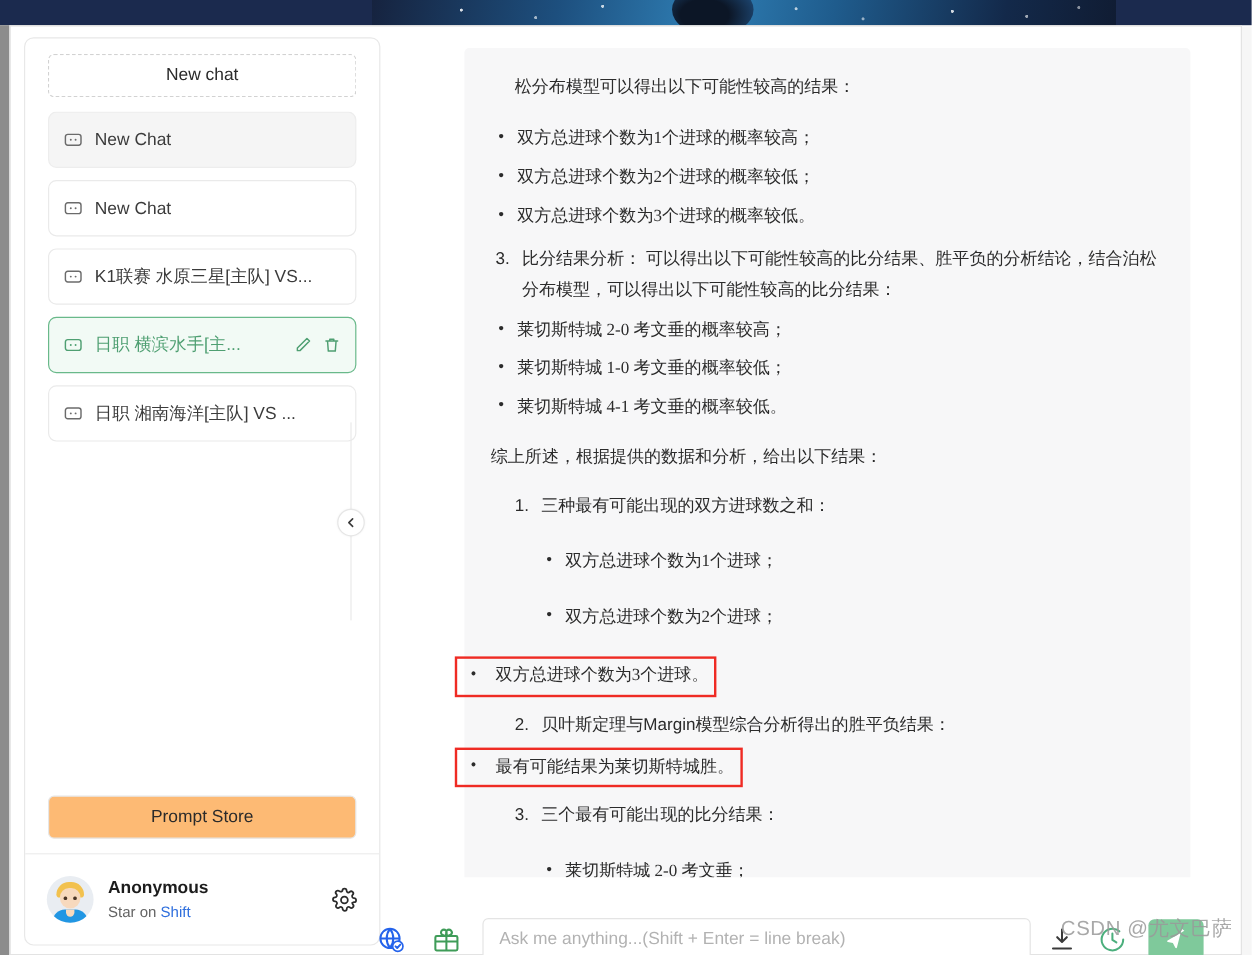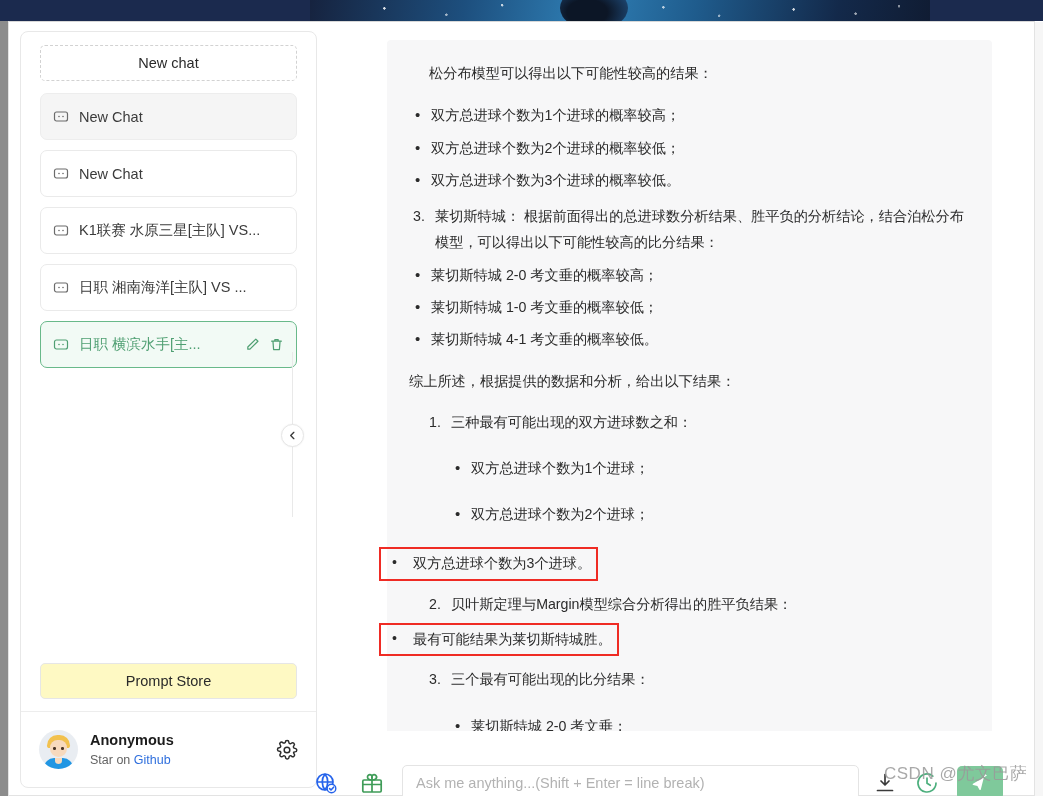--- a/index.html
+++ b/index.html
@@ -101,21 +101,21 @@
   .chat-item .row-actions { display: flex; gap: 9px; align-items: center; }
   .chat-item .row-actions svg { width: 15px; height: 15px; cursor: pointer; }
 
   .prompt-store-btn {
     margin: 0 19px 12px 19px;
     height: 36px;
     border: 1px solid #e6e6e6;
     border-radius: 5px;
     display: flex; align-items: center; justify-content: center;
     font-size: 14.5px; color: #2a2a2a;
-    cursor: pointer; background: #fef9c3;
+    cursor: pointer; background: #fdba74;
   }
   .user-box {
     border-top: 1px solid #ededed;
     height: 76px;
     display: flex; align-items: center;
     padding: 0 18px;
   }
   .avatar {
     width: 39px; height: 39px; border-radius: 50%;
     background: #e9edf2;
@@ -165,21 +165,21 @@
     color: #2b2b2b;
     line-height: 1.85;
     min-height: 670px;
   }
   #message-bubble p { margin: 0 0 6px 0; }
   #message-bubble p.lead { padding-left: 20px; margin-bottom: 16px; }
   #message-bubble p.plain { margin: 16px 0 14px 0; }
 
   ul.bul { list-style: none; margin: 0 0 6px 0; padding: 0; }
   ul.bul > li {
-    position: relative; padding-left: 22px; margin: 6px 0;
+    position: relative; padding-left: 22px; margin: 6px 0; font-family: Liberation Serif, serif;
   }
   ul.bul > li::before {
     content: "•"; position: absolute; left: 6px; top: -1px;
     font-size: 15px; color: #2b2b2b;
   }
   ul.bul.indent1 > li { padding-left: 62px; margin-top: 20px; }
   ul.bul.indent1 > li::before { left: 46px; }
   ul.bul.indent2 > li { padding-left: 68px; }
   ul.bul.indent2 > li::before { left: 52px; }
 
@@ -288,69 +288,69 @@
         <span class="msg-icon">
           <svg viewBox="0 0 16 16" width="16" height="16" fill="none" stroke="#6b6b6b" stroke-width="1.2">
             <rect x="1.5" y="3" width="13" height="9" rx="2"></rect>
             <circle cx="6" cy="7.5" r=".8" fill="#6b6b6b" stroke="none"></circle>
             <circle cx="10" cy="7.5" r=".8" fill="#6b6b6b" stroke="none"></circle>
           </svg>
         </span>
         <span class="chat-label">K1联赛 水原三星[主队] VS...</span>
       </div>
 
+      <div class="chat-item selected">
+        <span class="msg-icon">
+          <svg viewBox="0 0 16 16" width="16" height="16" fill="none" stroke="#4f9f72" stroke-width="1.2">
+            <rect x="1.5" y="3" width="13" height="9" rx="2"></rect>
+            <circle cx="6" cy="7.5" r=".8" fill="#4f9f72" stroke="none"></circle>
+            <circle cx="10" cy="7.5" r=".8" fill="#4f9f72" stroke="none"></circle>
+          </svg>
+        </span>
+        <span class="chat-label">日职 横滨水手[主...</span>
+        <span class="row-actions">
+          <svg viewBox="0 0 16 16" fill="none" stroke="#4f9f72" stroke-width="1.3" stroke-linecap="round" stroke-linejoin="round">
+            <path d="M11.5 2.2 13.8 4.5 5.3 13H3v-2.3z"></path>
+          </svg>
+          <svg viewBox="0 0 16 16" fill="none" stroke="#4f9f72" stroke-width="1.3" stroke-linecap="round" stroke-linejoin="round">
+            <path d="M2.8 4.4h10.4M6.2 4.4V2.8h3.6v1.6M4.2 4.4l.7 9h6.2l.7-9"></path>
+          </svg>
+        </span>
+      </div>
+
       <div class="chat-item">
         <span class="msg-icon">
           <svg viewBox="0 0 16 16" width="16" height="16" fill="none" stroke="#6b6b6b" stroke-width="1.2">
             <rect x="1.5" y="3" width="13" height="9" rx="2"></rect>
             <circle cx="6" cy="7.5" r=".8" fill="#6b6b6b" stroke="none"></circle>
             <circle cx="10" cy="7.5" r=".8" fill="#6b6b6b" stroke="none"></circle>
           </svg>
         </span>
         <span class="chat-label">日职 湘南海洋[主队] VS ...</span>
-      </div>
-
-      <div class="chat-item selected">
-        <span class="msg-icon">
-          <svg viewBox="0 0 16 16" width="16" height="16" fill="none" stroke="#4f9f72" stroke-width="1.2">
-            <rect x="1.5" y="3" width="13" height="9" rx="2"></rect>
-            <circle cx="6" cy="7.5" r=".8" fill="#4f9f72" stroke="none"></circle>
-            <circle cx="10" cy="7.5" r=".8" fill="#4f9f72" stroke="none"></circle>
-          </svg>
-        </span>
-        <span class="chat-label">日职 横滨水手[主...</span>
-        <span class="row-actions">
-          <svg viewBox="0 0 16 16" fill="none" stroke="#4f9f72" stroke-width="1.3" stroke-linecap="round" stroke-linejoin="round">
-            <path d="M11.5 2.2 13.8 4.5 5.3 13H3v-2.3z"></path>
-          </svg>
-          <svg viewBox="0 0 16 16" fill="none" stroke="#4f9f72" stroke-width="1.3" stroke-linecap="round" stroke-linejoin="round">
-            <path d="M2.8 4.4h10.4M6.2 4.4V2.8h3.6v1.6M4.2 4.4l.7 9h6.2l.7-9"></path>
-          </svg>
-        </span>
       </div>
 
     </div>
 
     <div class="prompt-store-btn">
       <span>Prompt Store</span>
     </div>
 
     <div class="user-box">
       <div class="avatar">
         <div class="hair"></div>
           <div class="face"></div>
         <div class="eyeL"></div>
           <div class="eyeR"></div>
         <div class="body"></div>
           <div class="collar"></div>
       </div>
       <div class="user-meta">
         <div class="user-name">Anonymous</div>
         <div class="user-sub">
-          <span>Star on </span><a href="#">Github</a>
+          <span>Star on </span><a href="#">Shift</a>
         </div>
       </div>
       <svg class="gear-btn" viewBox="0 0 24 24" fill="none" stroke="#2b2b2b" stroke-width="1.6">
         <circle cx="12" cy="12" r="3.1"></circle>
         <path d="M19.3 14.2a1.6 1.6 0 0 0 .32 1.76l.06.06a1.9 1.9 0 1 1-2.7 2.7l-.06-.06a1.6 1.6 0 0 0-1.76-.32 1.6 1.6 0 0 0-.97 1.46v.17a1.9 1.9 0 1 1-3.8 0v-.09a1.6 1.6 0 0 0-1.05-1.46 1.6 1.6 0 0 0-1.76.32l-.06.06a1.9 1.9 0 1 1-2.7-2.7l.06-.06a1.6 1.6 0 0 0 .32-1.76 1.6 1.6 0 0 0-1.46-.97H3.5a1.9 1.9 0 1 1 0-3.8h.09a1.6 1.6 0 0 0 1.46-1.05 1.6 1.6 0 0 0-.32-1.76l-.06-.06a1.9 1.9 0 1 1 2.7-2.7l.06.06a1.6 1.6 0 0 0 1.76.32h.08A1.6 1.6 0 0 0 10.2 3.6V3.5a1.9 1.9 0 1 1 3.8 0v.09a1.6 1.6 0 0 0 .97 1.46 1.6 1.6 0 0 0 1.76-.32l.06-.06a1.9 1.9 0 1 1 2.7 2.7l-.06.06a1.6 1.6 0 0 0-.32 1.76v.08a1.6 1.6 0 0 0 1.46.97h.17a1.9 1.9 0 1 1 0 3.8h-.09a1.6 1.6 0 0 0-1.46.97z"></path>
       </svg>
     </div>
   </div>
 
   <div id="collapse-divider"></div>
@@ -369,21 +369,21 @@
 
         <ul class="bul">
           <li>双方总进球个数为1个进球的概率较高；</li>
           <li>双方总进球个数为2个进球的概率较低；</li>
           <li>双方总进球个数为3个进球的概率较低。</li>
         </ul>
 
         <ol class="num">
           <li>
             <span class="idx">3.</span>
-            <span>莱切斯特城： 根据前面得出的总进球数分析结果、胜平负的分析结论，结合泊松分布模型，可以得出以下可能性较高的比分结果：</span>
+            <span>比分结果分析： 可以得出以下可能性较高的比分结果、胜平负的分析结论，结合泊松分布模型，可以得出以下可能性较高的比分结果：</span>
           </li>
         </ol>
 
         <ul class="bul">
           <li>莱切斯特城 2-0 考文垂的概率较高；</li>
           <li>莱切斯特城 1-0 考文垂的概率较低；</li>
           <li>莱切斯特城 4-1 考文垂的概率较低。</li>
         </ul>
 
         <p class="plain">综上所述，根据提供的数据和分析，给出以下结果：</p>

